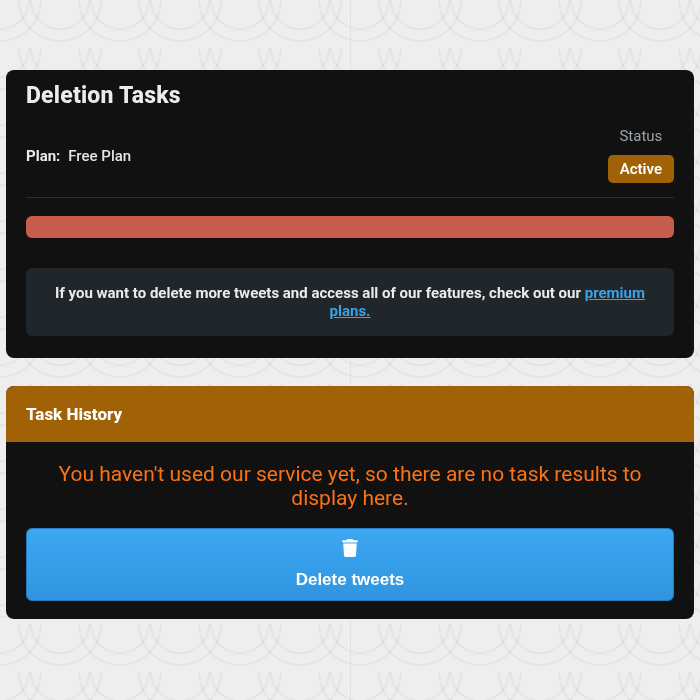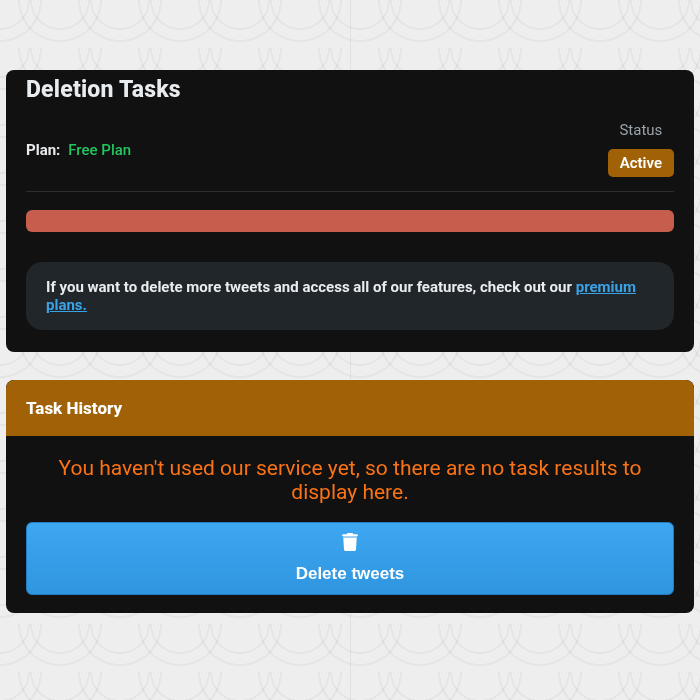--- a/index.html
+++ b/index.html
@@ -27,35 +27,35 @@
 
   .card {
     background: #111111;
     border-radius: 8px;
     color: #d7dde2;
     position: relative;
     z-index: 1;
   }
 
   
-  .dt-card { padding: 6px 20px 22px 20px; }
+  .dt-card { padding: 12px 20px 22px 20px; }
   .dt-title {
     color: #e8ecef;
     font-size: 23px;
     font-weight: 800;
     letter-spacing: 0.2px;
   }
   .dt-row {
     display: flex;
     justify-content: space-between;
     align-items: center;
     margin-top: 18px;
   }
   .plan-label { color: #e8ecef; font-weight: 700; font-size: 15px; }
-  .plan-value { color: #22c55e; font-weight: 500; font-size: 15px; margin-left: 4px; }
+  .plan-value { color: #e5e5e5; font-weight: 500; font-size: 15px; margin-left: 4px; }
   .status-wrap { display: flex; align-items: center; gap: 10px; flex-direction: column; }
   .status-label { color: #9aa2aa; font-size: 15px; }
   .status-badge {
     background: #a16207;
     color: #ffffff;
     padding: 5px 12px;
     border-radius: 5px;
     font-size: 15px;
     font-weight: 600;
   }
@@ -80,22 +80,23 @@
     overflow: hidden;
   }
   .progress-inner {
     height: 100%;
     width: 0%;
     background: #c75d4d;
   }
   .notice {
     margin-top: 30px;
     background: #21262a;
-    border-radius: 16px;
+    border-radius: 6px;
     padding: 16px 20px;
+    text-align: center;
     color: #e8ecef;
     font-weight: 700;
     font-size: 15px;
   }
   .notice a {
     color: #3aa2e6;
     text-decoration: underline;
     font-weight: 700;
   }
 

